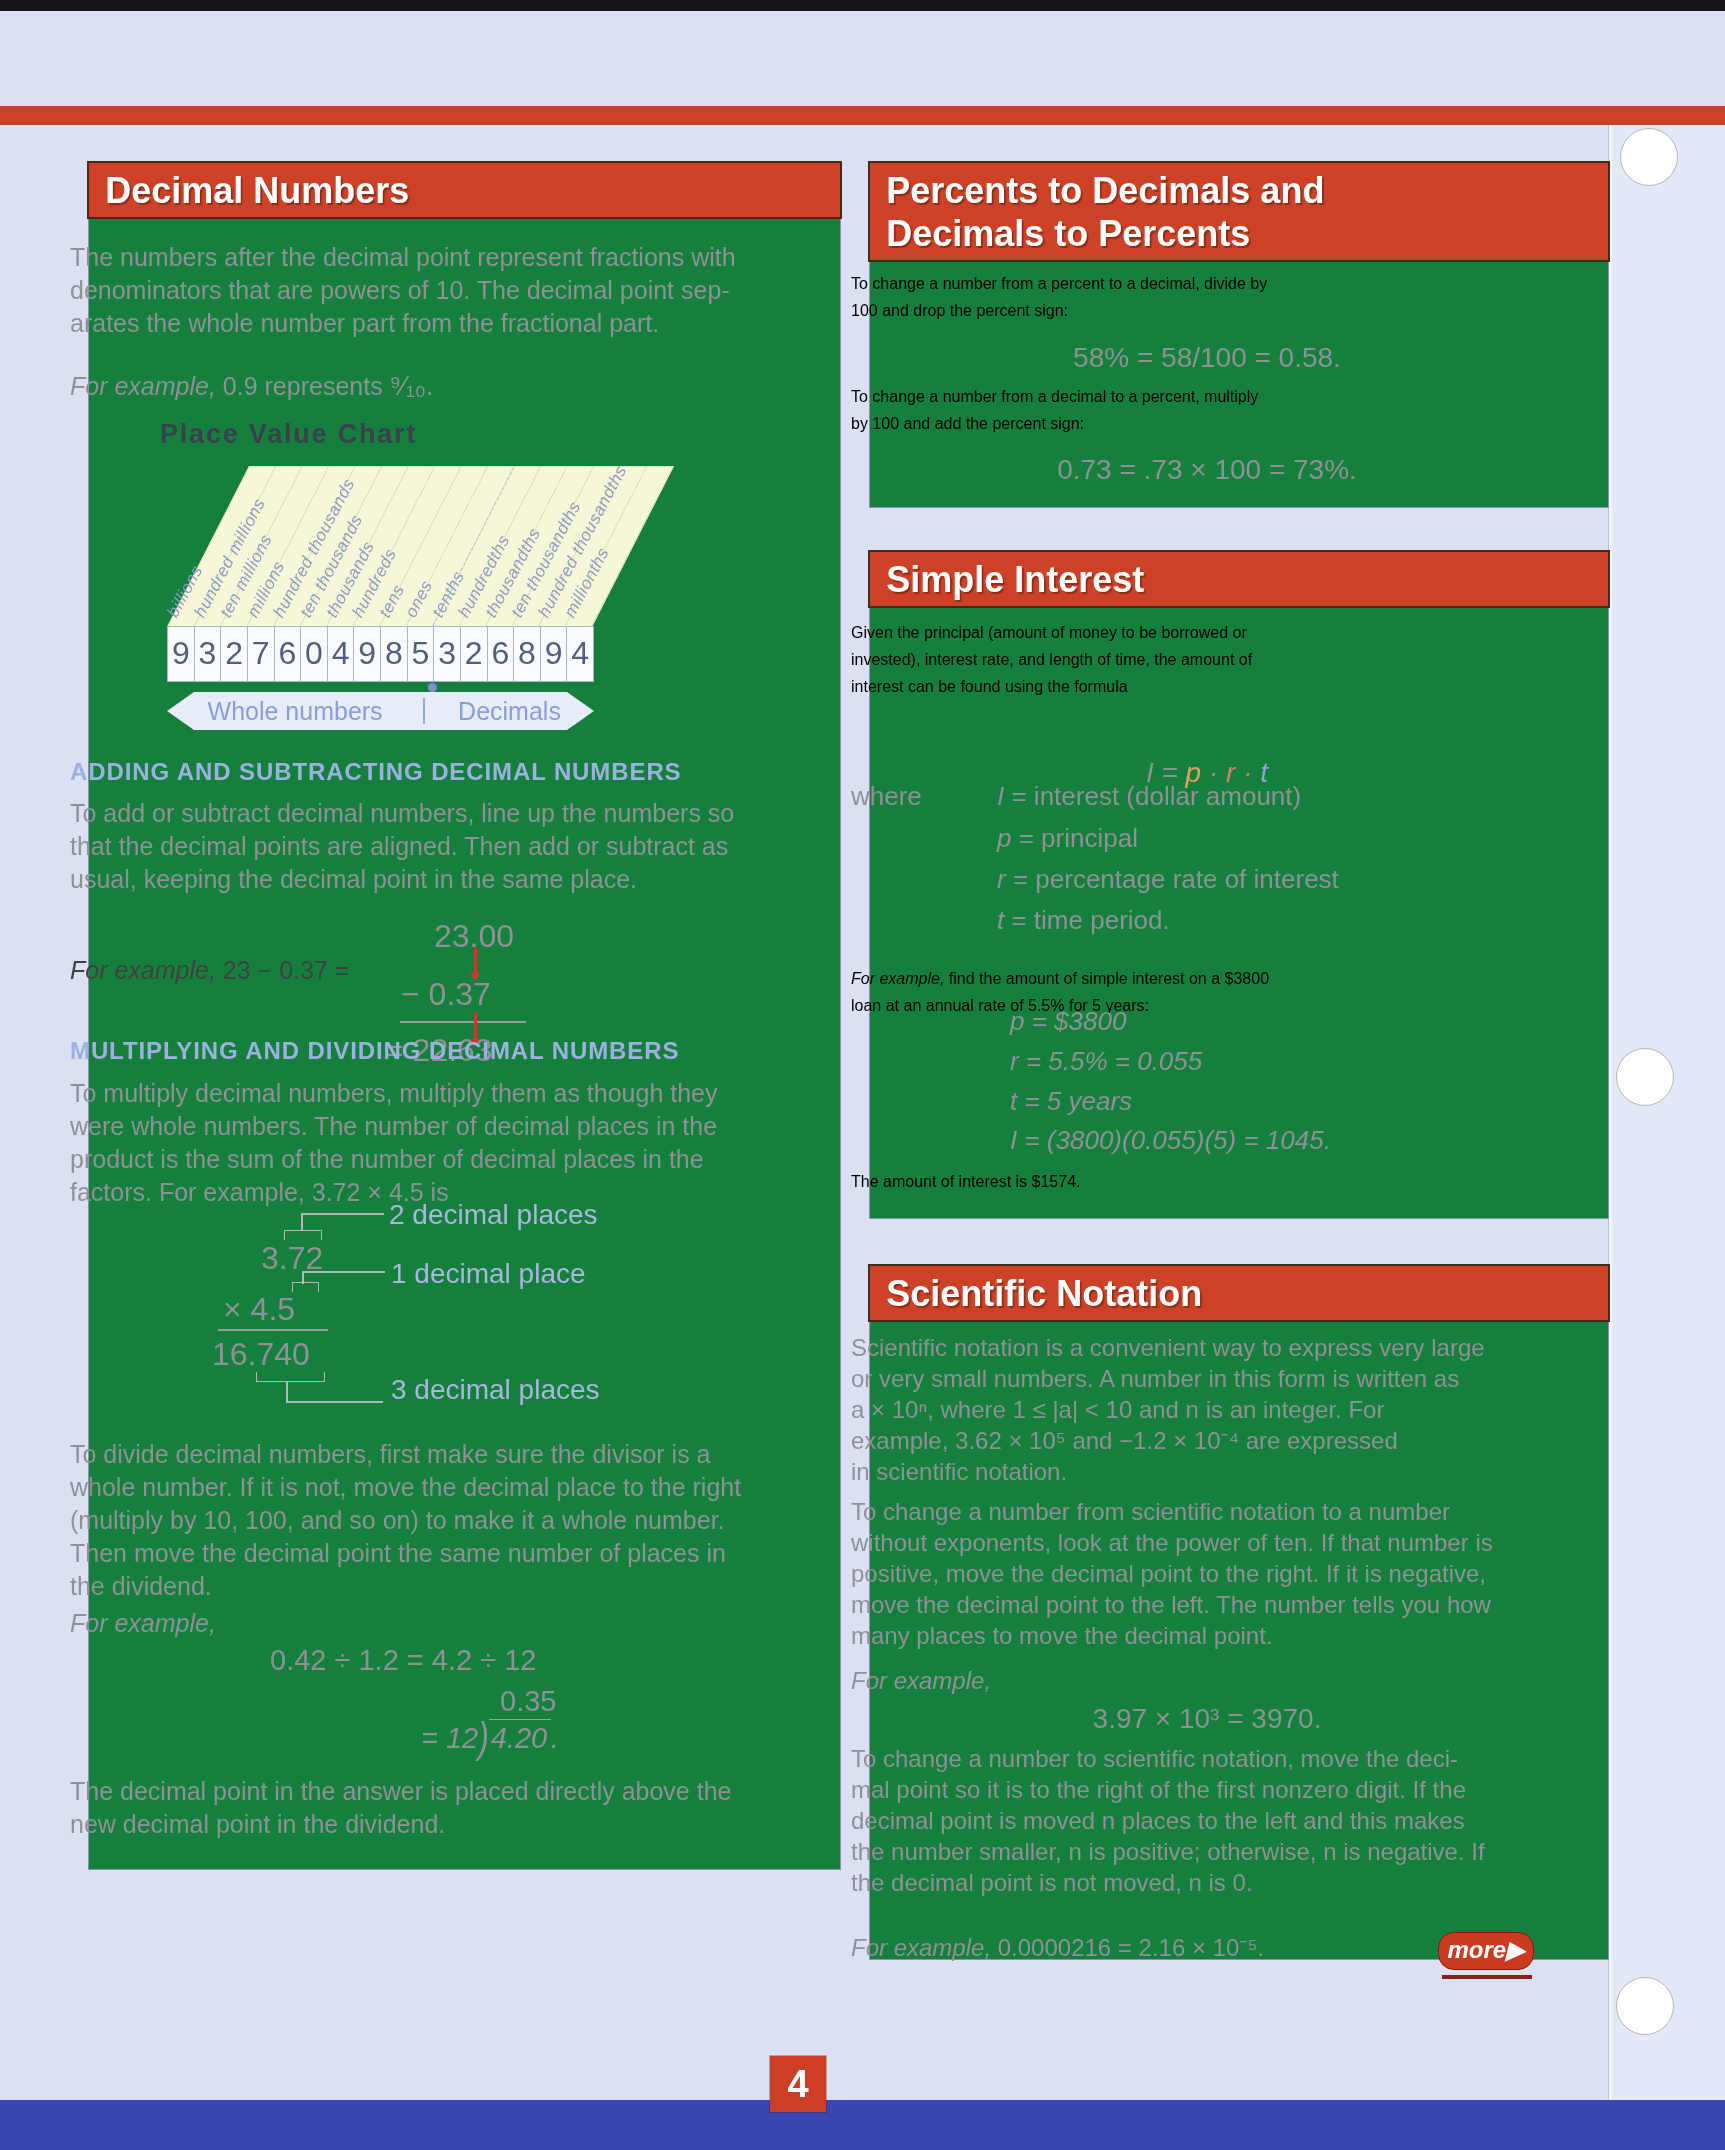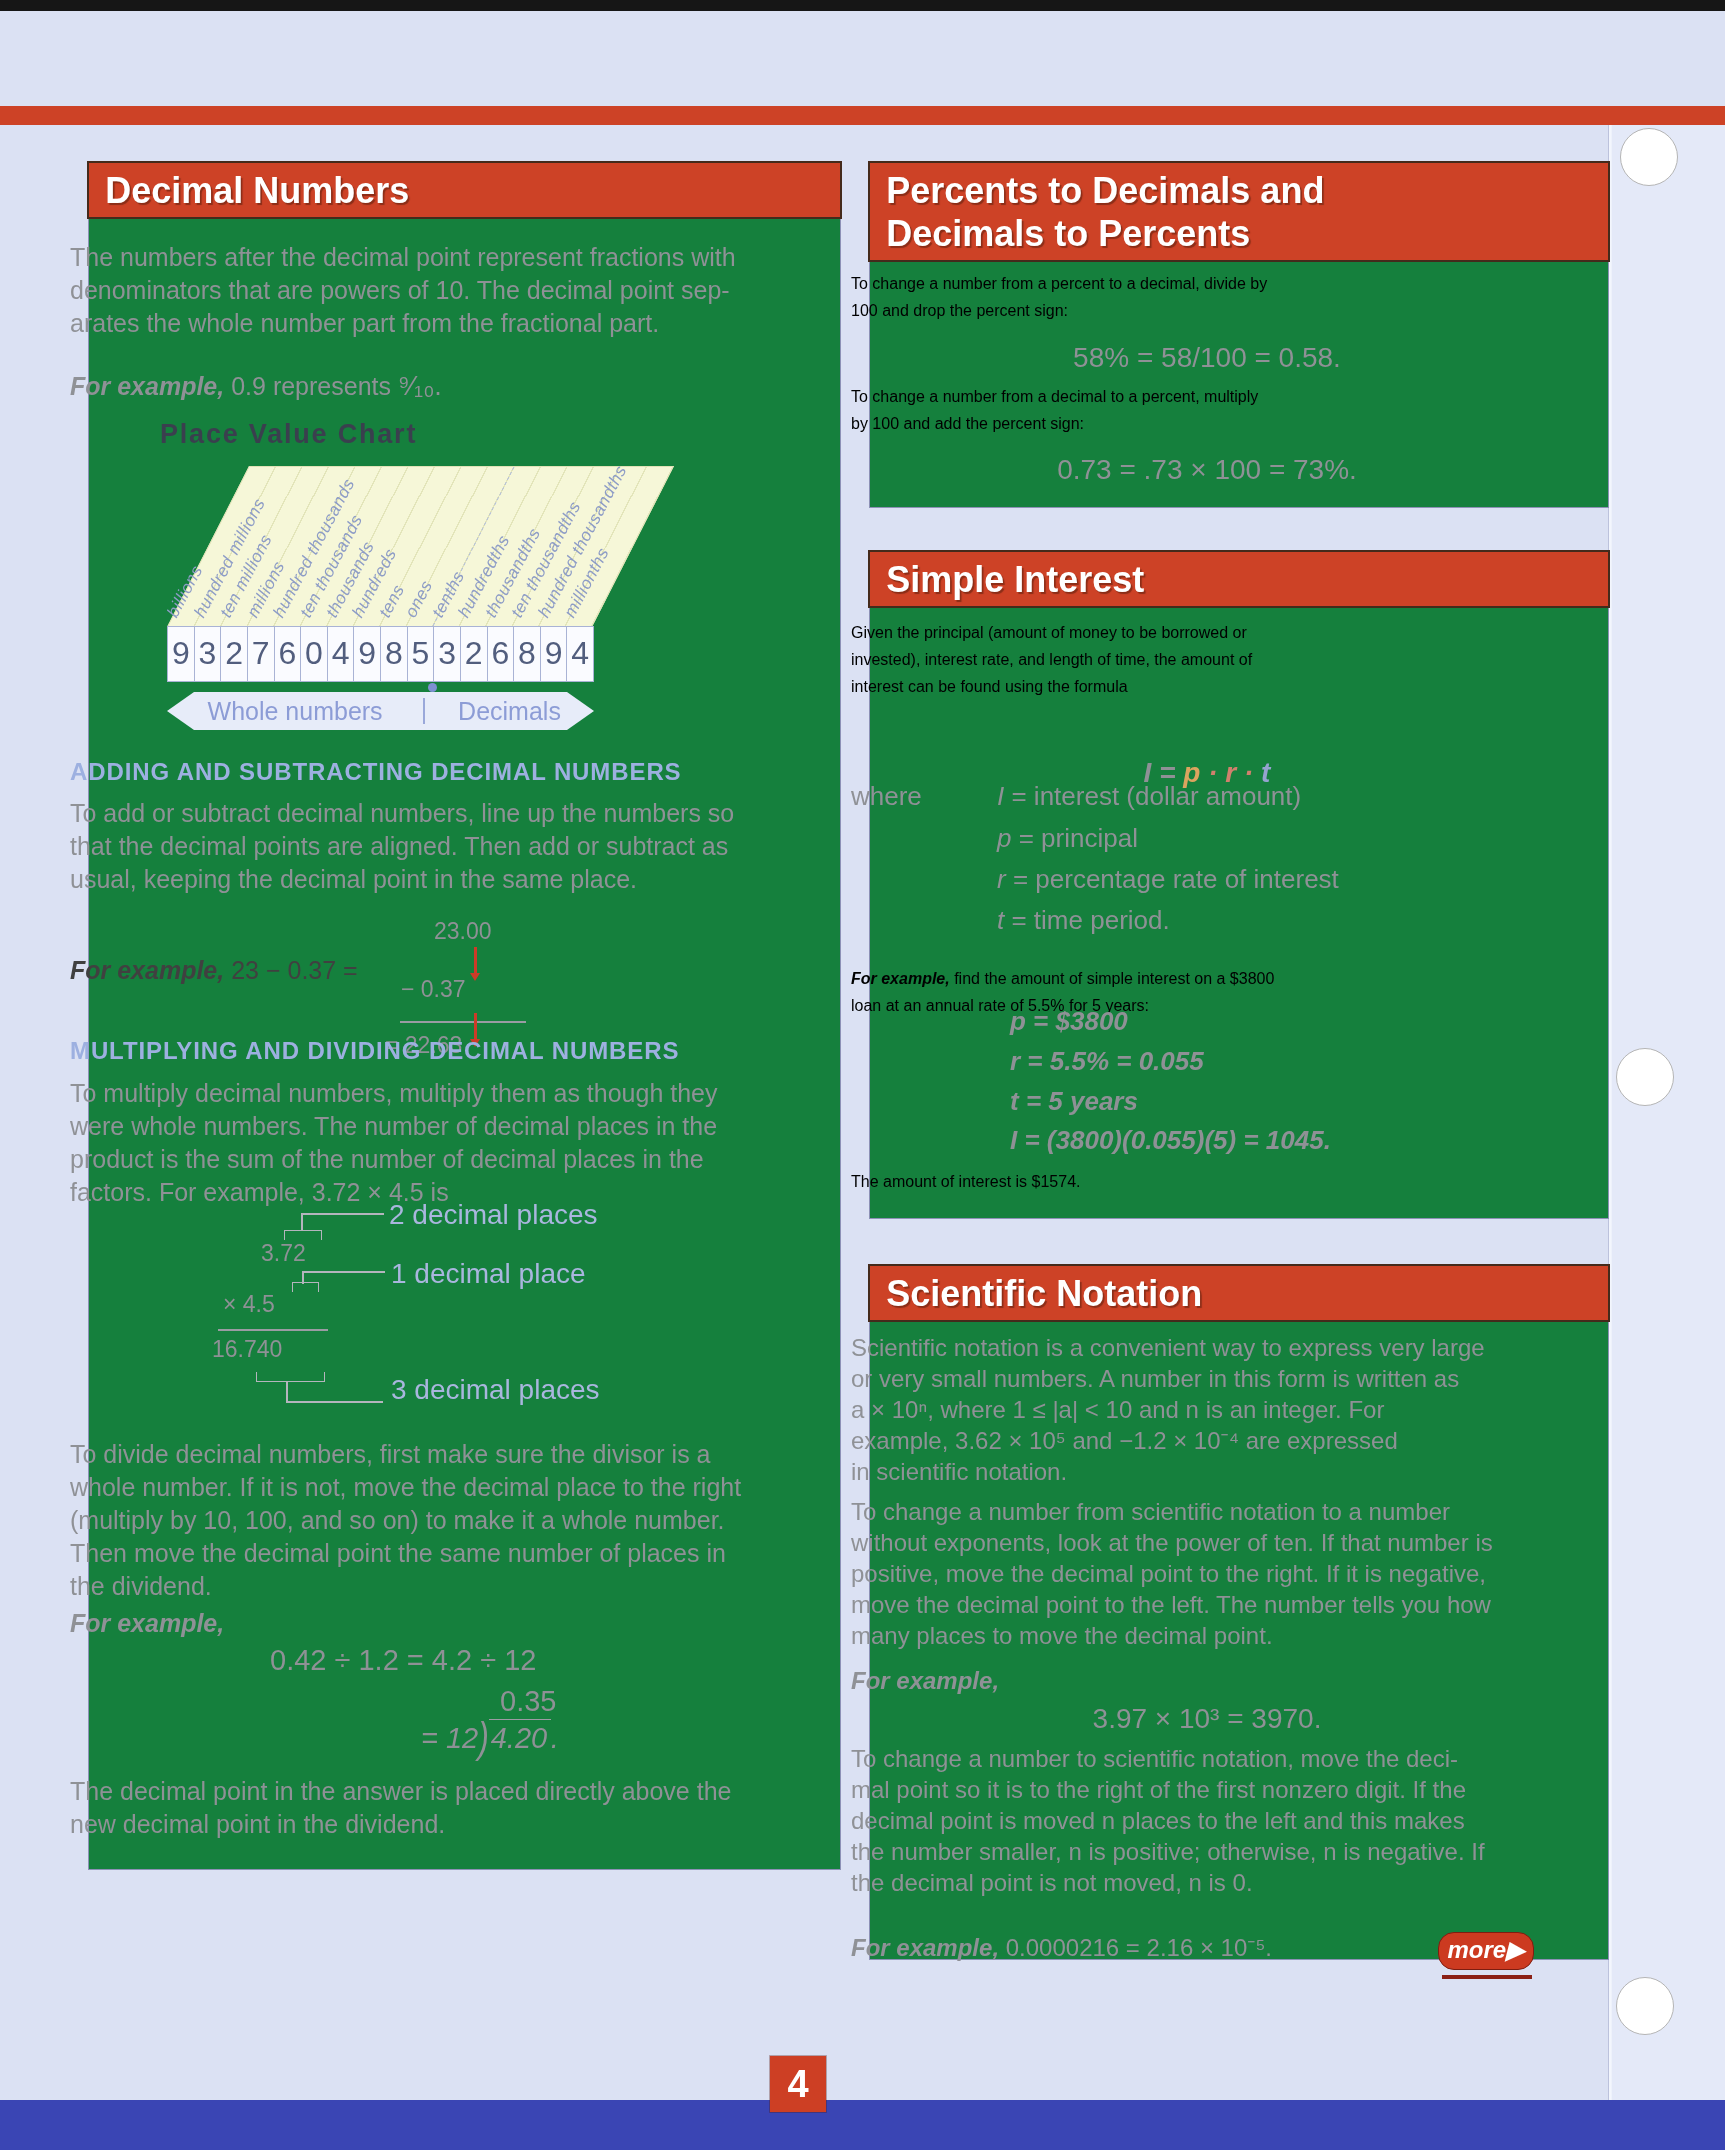--- a/index.html
+++ b/index.html
@@ -24,24 +24,24 @@
   
   .box{position:absolute;background:#15803d;border:1.8px solid #8d91b6;margin-left:32px;}
   .box-header{position:absolute;left:-1.8px;right:-1.8px;top:-1.8px;background:#cd4226;
         border:2.7px solid #442a1b;color:#ffffff;font-weight:bold;font-size:36px;line-height:43px;
         padding:5.4px 0 5.4px 16px;text-shadow:1.8px 1.8px 0.9px rgba(75,25,10,.5);white-space:pre-line;}
 
   
   .body-text{font-size:25px;line-height:33px;color:#8f9196;white-space:pre-line;}
   .body-text-r{font-size:16px;line-height:27px;color:#000000;white-space:pre-line;}
   .body-text-sci{font-size:24px;line-height:31px;color:#8f9196;white-space:pre-line;}
-  .it{font-style:italic;font-weight:bold;}
+  .it{font-style:italic;}
   .subheader{font-size:24px;font-weight:bold;letter-spacing:0.9px;color:#9db0e0;}
   .chart-title{font-size:27px;font-weight:bold;letter-spacing:1.8px;color:#3a3f4e;}
-  .num{font-size:23px;color:#8f9196;}
+  .num{font-size:32px;color:#8f9196;}
   .formula{font-size:28px;color:#8f9196;white-space:pre-line;}
   .center-line{left:839px;width:736px;text-align:center;}
   .v-orange{color:#dca45f;}
   .v-salmon{color:#d2806d;}
   .v-blue{color:#95a3cf;}
   .v-gray{color:#8f9196;}
   .def-row{font-size:26px;color:#8f9196;}
   .def-row .var{font-style:italic;}
 
   

